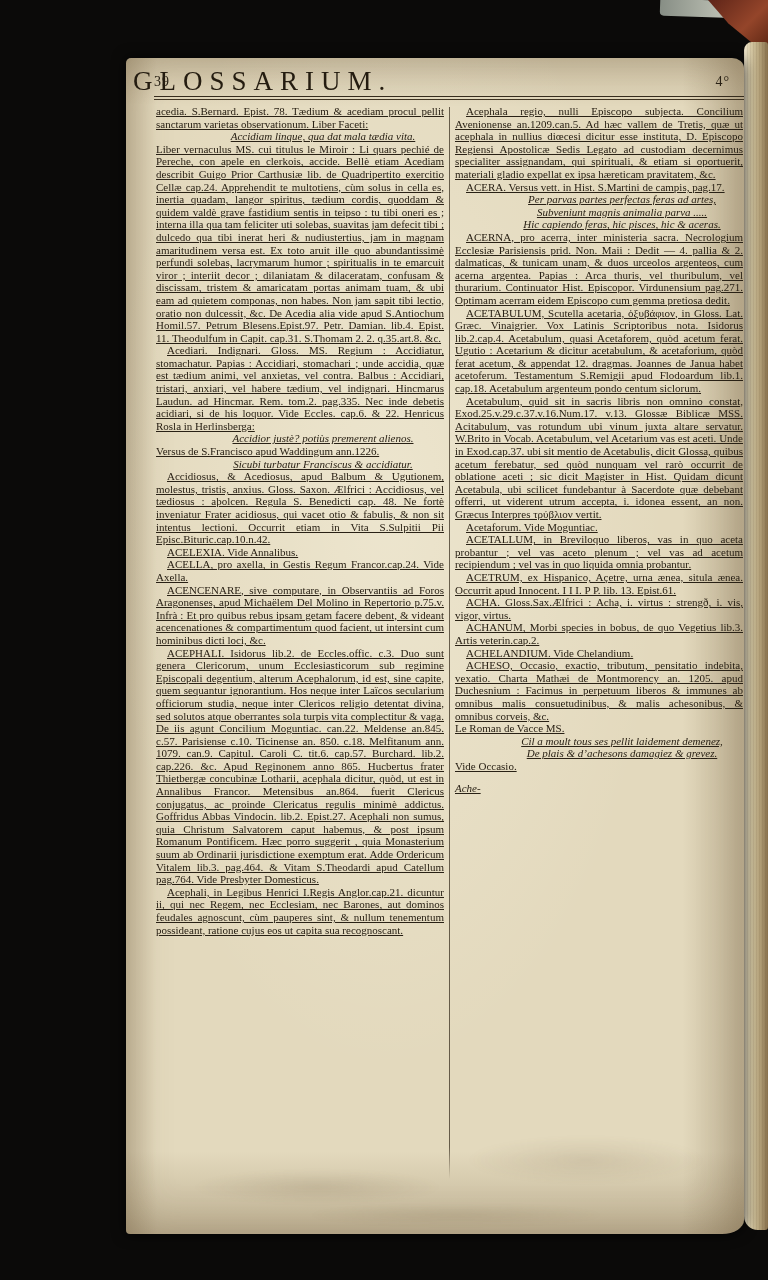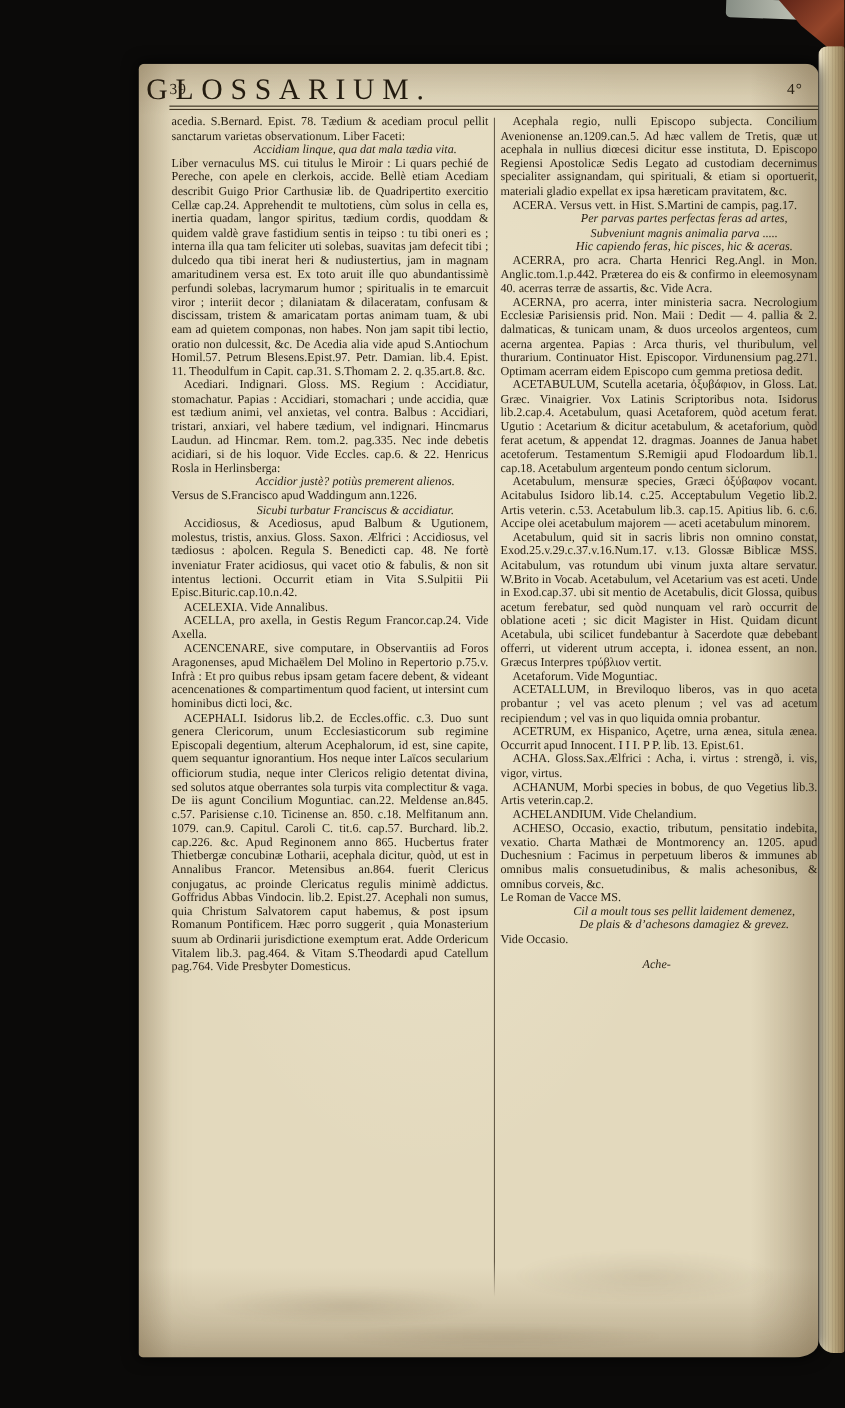--- a/index.html
+++ b/index.html
@@ -46,29 +46,29 @@
   .pageno.right { right:14px; }
   .running-title {
     position:absolute; left:0; right:0; top:8px; text-align:left;
     font-size:27px; letter-spacing:7px; text-indent:7px; color:#241c10;
   }
   .rules {
     height:2px; margin:4px 0 5px 28px;
     border-top:1.5px solid #362c1d; border-bottom:1px solid #403523;
   }
   
-  .columns { display:flex; margin-left:30px; width:587px; align-items:stretch; }
+  .columns { display:flex; margin-left:30px; width:587px; align-items:stretch;text-decoration:underline; }
   .col { width:288px; font-size:11px; line-height:12.6px; text-align:justify; }
   .divider { width:1px; margin:2px 5px 0 5px; height:1072px;
              background:linear-gradient(to bottom, rgba(58,48,32,.75) 0 97%, rgba(58,48,32,0)); }
   .col p { margin:0; }
   .pp { text-indent:11px; }
   .ni { text-indent:0; }
   .vs { font-style:italic; text-align:center; text-indent:0; padding-left:46px; }
-  .catchword { text-align:center; font-style:italic; padding-right:4px; margin-top:10px !important; }
+  .catchword { text-align:left; font-style:italic; padding-right:4px; margin-top:10px !important; }
   
   .stain { position:absolute; filter:blur(2px); pointer-events:none; }
   .s1 { left:66px;  top:1112px; width:250px; height:34px;
         background:radial-gradient(ellipse, rgba(92,72,46,.14), rgba(92,72,46,0) 70%); }
   .s2 { left:340px; top:1078px; width:240px; height:48px;
         background:radial-gradient(ellipse, rgba(92,72,46,.12), rgba(92,72,46,0) 70%); }
   .s3 { left:180px; top:1146px; width:300px; height:22px;
         background:radial-gradient(ellipse, rgba(92,72,46,.10), rgba(92,72,46,0) 70%); }
 </style>
 </head>
@@ -97,34 +97,33 @@
         <p class="ni">Liber vernaculus MS. cui titulus le Miroir : Li quars pechié de Pereche, con apele en clerkois, accide. Bellè etiam Acediam describit Guigo Prior Carthusiæ lib. de Quadripertito exercitio Cellæ cap.24. Apprehendit te multotiens, cùm solus in cella es, inertia quadam, langor spiritus, tædium cordis, quoddam &amp; quidem valdè grave fastidium sentis in teipso : tu tibi oneri es ; interna illa qua tam feliciter uti solebas, suavitas jam defecit tibi ; dulcedo qua tibi inerat heri &amp; nudiustertius, jam in magnam amaritudinem versa est. Ex toto aruit ille quo abundantissimè perfundi solebas, lacrymarum humor ; spiritualis in te emarcuit viror ; interiit decor ; dilaniatam &amp; dilaceratam, confusam &amp; discissam, tristem &amp; amaricatam portas animam tuam, &amp; ubi eam ad quietem componas, non habes. Non jam sapit tibi lectio, oratio non dulcessit, &amp;c. De Acedia alia vide apud S.Antiochum Homil.57. Petrum Blesens.Epist.97. Petr. Damian. lib.4. Epist. 11. Theodulfum in Capit. cap.31. S.Thomam 2. 2. q.35.art.8. &amp;c.</p>
         <p class="pp">Acediari. Indignari. Gloss. MS. Regium : Accidiatur, stomachatur. Papias : Accidiari, stomachari ; unde accidia, quæ est tædium animi, vel anxietas, vel contra. Balbus : Accidiari, tristari, anxiari, vel habere tædium, vel indignari. Hincmarus Laudun. ad Hincmar. Rem. tom.2. pag.335. Nec inde debetis acidiari, si de his loquor. Vide Eccles. cap.6. &amp; 22. Henricus Rosla in Herlinsberga:</p>
         <p class="vs">Accidior justè? potiùs premerent alienos.</p>
         <p class="ni">Versus de S.Francisco apud Waddingum ann.1226.</p>
         <p class="vs">Sicubi turbatur Franciscus &amp; accidiatur.</p>
         <p class="pp">Accidiosus, &amp; Acediosus, apud Balbum &amp; Ugutionem, molestus, tristis, anxius. Gloss. Saxon. Ælfrici : Accidiosus, vel tædiosus : aþolcen. Regula S. Benedicti cap. 48. Ne fortè inveniatur Frater acidiosus, qui vacet otio &amp; fabulis, &amp; non sit intentus lectioni. Occurrit etiam in Vita S.Sulpitii Pii Episc.Bituric.cap.10.n.42.</p>
         <p class="pp">ACELEXIA. Vide Annalibus.</p>
         <p class="pp">ACELLA, pro axella, in Gestis Regum Francor.cap.24. Vide Axella.</p>
         <p class="pp">ACENCENARE, sive computare, in Observantiis ad Foros Aragonenses, apud Michaëlem Del Molino in Repertorio p.75.v. Infrà : Et pro quibus rebus ipsam getam facere debent, &amp; videant acencenationes &amp; compartimentum quod facient, ut intersint cum hominibus dicti loci, &amp;c.</p>
         <p class="pp">ACEPHALI. Isidorus lib.2. de Eccles.offic. c.3. Duo sunt genera Clericorum, unum Ecclesiasticorum sub regimine Episcopali degentium, alterum Acephalorum, id est, sine capite, quem sequantur ignorantium. Hos neque inter Laïcos secularium officiorum studia, neque inter Clericos religio detentat divina, sed solutos atque oberrantes sola turpis vita complectitur &amp; vaga. De iis agunt Concilium Moguntiac. can.22. Meldense an.845. c.57. Parisiense c.10. Ticinense an. 850. c.18. Melfitanum ann. 1079. can.9. Capitul. Caroli C. tit.6. cap.57. Burchard. lib.2. cap.226. &amp;c. Apud Reginonem anno 865. Hucbertus frater Thietbergæ concubinæ Lotharii, acephala dicitur, quòd, ut est in Annalibus Francor. Metensibus an.864. fuerit Clericus conjugatus, ac proinde Clericatus regulis minimè addictus. Goffridus Abbas Vindocin. lib.2. Epist.27. Acephali non sumus, quia Christum Salvatorem caput habemus, &amp; post ipsum Romanum Pontificem. Hæc porro suggerit , quia Monasterium suum ab Ordinarii jurisdictione exemptum erat. Adde Ordericum Vitalem lib.3. pag.464. &amp; Vitam S.Theodardi apud Catellum pag.764. Vide Presbyter Domesticus.</p>
+        <p class="pp">Acephali, in Legibus Henrici I.Regis Anglor.cap.21. dicuntur ii, qui nec Regem, nec Ecclesiam, nec Barones, aut dominos feudales agnoscunt, cùm pauperes sint, &amp; nullum tenementum possideant, ratione cujus eos ut capita sua recognoscant.</p>
       </div>
 
       <div class="divider"></div>
 
       <div class="col">
         <p class="pp">Acephala regio, nulli Episcopo subjecta. Concilium Avenionense an.1209.can.5. Ad hæc vallem de Tretis, quæ ut acephala in nullius diœcesi dicitur esse instituta, D. Episcopo Regiensi Apostolicæ Sedis Legato ad custodiam decernimus specialiter assignandam, qui spirituali, &amp; etiam si oportuerit, materiali gladio expellat ex ipsa hæreticam pravitatem, &amp;c.</p>
         <p class="pp">ACERA. Versus vett. in Hist. S.Martini de campis, pag.17.</p>
         <p class="vs">Per parvas partes perfectas feras ad artes,</p>
         <p class="vs">Subveniunt magnis animalia parva .....</p>
         <p class="vs">Hic capiendo feras, hic pisces, hic &amp; aceras.</p>
-        <p class="pp">ACERRA, pro acra. Charta Henrici Reg.Angl. in Mon. Anglic.tom.1.p.442. Præterea do eis &amp; confirmo in eleemosynam 40. acerras terræ de assartis, &amp;c. Vide Acra.</p>
         <p class="pp">ACERNA, pro acerra, inter ministeria sacra. Necrologium Ecclesiæ Parisiensis prid. Non. Maii : Dedit — 4. pallia &amp; 2. dalmaticas, &amp; tunicam unam, &amp; duos urceolos argenteos, cum acerna argentea. Papias : Arca thuris, vel thuribulum, vel thurarium. Continuator Hist. Episcopor. Virdunensium pag.271. Optimam acerram eidem Episcopo cum gemma pretiosa dedit.</p>
         <p class="pp">ACETABULUM, Scutella acetaria, ὀξυβάφιον, in Gloss. Lat. Græc. Vinaigrier. Vox Latinis Scriptoribus nota. Isidorus lib.2.cap.4. Acetabulum, quasi Acetaforem, quòd acetum ferat. Ugutio : Acetarium &amp; dicitur acetabulum, &amp; acetaforium, quòd ferat acetum, &amp; appendat 12. dragmas. Joannes de Janua habet acetoferum. Testamentum S.Remigii apud Flodoardum lib.1. cap.18. Acetabulum argenteum pondo centum siclorum.</p>
-        <p class="pp">Acetabulum, mensuræ species, Græci ὀξύβαφον vocant. Acitabulus Isidoro lib.14. c.25. Acceptabulum Vegetio lib.2. Artis veterin. c.53. Acetabulum lib.3. cap.15. Apitius lib. 6. c.6. Accipe olei acetabulum majorem — aceti acetabulum minorem.</p>
         <p class="pp">Acetabulum, quid sit in sacris libris non omnino constat, Exod.25.v.29.c.37.v.16.Num.17. v.13. Glossæ Biblicæ MSS. Acitabulum, vas rotundum ubi vinum juxta altare servatur. W.Brito in Vocab. Acetabulum, vel Acetarium vas est aceti. Unde in Exod.cap.37. ubi sit mentio de Acetabulis, dicit Glossa, quibus acetum ferebatur, sed quòd nunquam vel rarò occurrit de oblatione aceti ; sic dicit Magister in Hist. Quidam dicunt Acetabula, ubi scilicet fundebantur à Sacerdote quæ debebant offerri, ut viderent utrum accepta, i. idonea essent, an non. Græcus Interpres τρύβλιον vertit.</p>
         <p class="pp">Acetaforum. Vide Moguntiac.</p>
         <p class="pp">ACETALLUM, in Breviloquo liberos, vas in quo aceta probantur ; vel vas aceto plenum ; vel vas ad acetum recipiendum ; vel vas in quo liquida omnia probantur.</p>
         <p class="pp">ACETRUM, ex Hispanico, Açetre, urna ænea, situla ænea. Occurrit apud Innocent. I I I. P P. lib. 13. Epist.61.</p>
         <p class="pp">ACHA. Gloss.Sax.Ælfrici : Acha, i. virtus : strengð, i. vis, vigor, virtus.</p>
         <p class="pp">ACHANUM, Morbi species in bobus, de quo Vegetius lib.3. Artis veterin.cap.2.</p>
         <p class="pp">ACHELANDIUM. Vide Chelandium.</p>
         <p class="pp">ACHESO, Occasio, exactio, tributum, pensitatio indebita, vexatio. Charta Mathæi de Montmorency an. 1205. apud Duchesnium : Facimus in perpetuum liberos &amp; immunes ab omnibus malis consuetudinibus, &amp; malis achesonibus, &amp; omnibus corveis, &amp;c.</p>
         <p class="ni">Le Roman de Vacce MS.</p>
         <p class="vs">Cil a moult tous ses pellit laidement demenez,</p>

